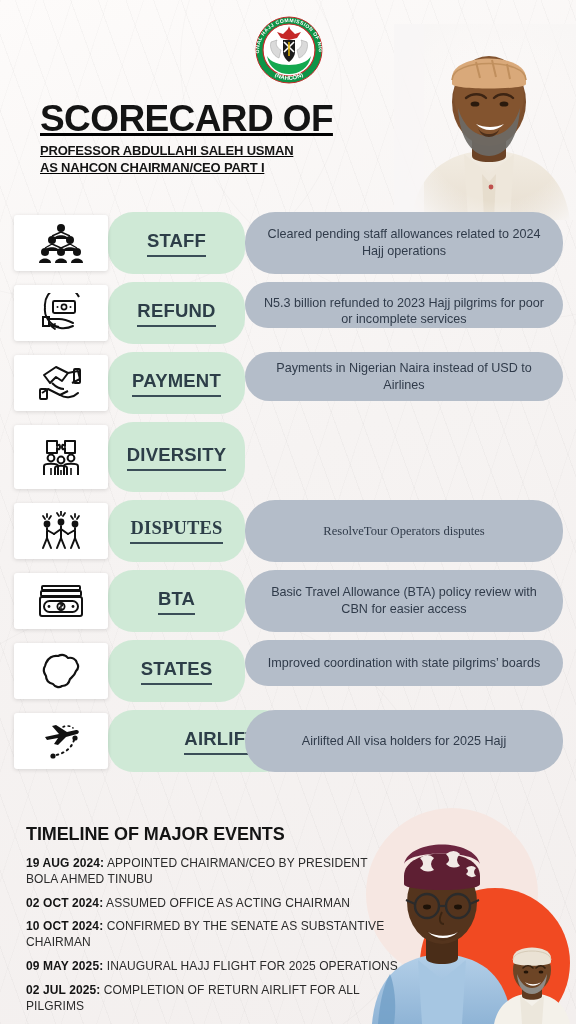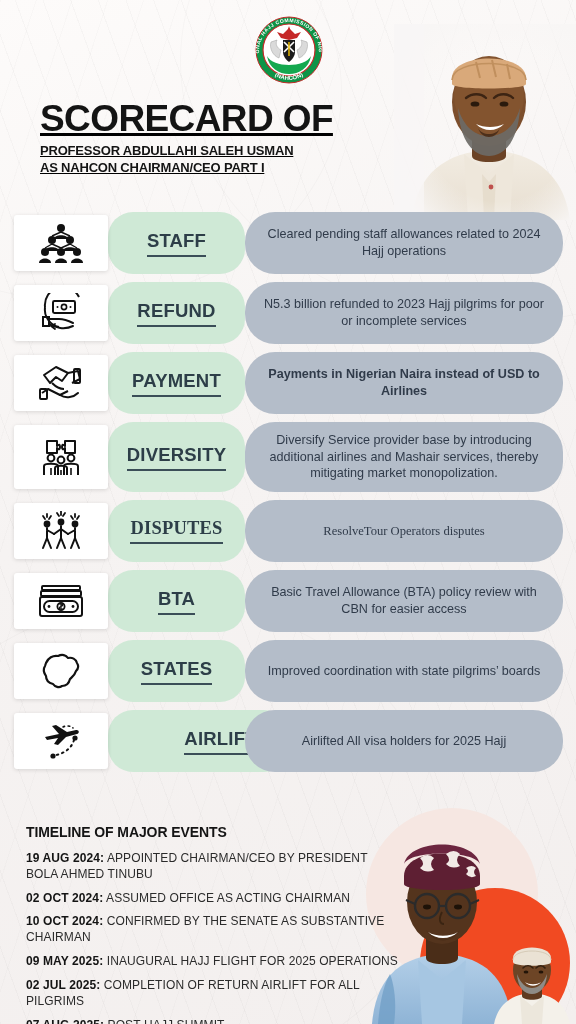--- a/index.html
+++ b/index.html
@@ -85,21 +85,21 @@
   .row-desc-text{
     font-size:12.6px;color:#303b4a;line-height:1.33;
     padding:0 12px;
   }
   .icon-svg{display:block;}
   
   .timeline{
     position:absolute;left:26px;top:824px;width:372px;z-index:6;
   }
   .timeline-title{
-    font-size:14px;font-weight:bold;color:#141414;
+    font-size:18px;font-weight:bold;color:#141414;
     letter-spacing:-0.1px;margin:0 0 11px 0;
   }
   .tl-item{
     font-size:12px;color:#2b2b2b;line-height:1.32;margin-bottom:8px;
     letter-spacing:0.1px;
   }
   .tl-date{font-weight:bold;color:#141414;}
   
   .orange-blob{
     position:absolute;right:6px;bottom:-14px;
@@ -248,63 +248,60 @@
             <circle cx="31.5" cy="14" r="1" fill="#111"></circle>
       <path d="M4 24 L10 24 L10 33 L4 33 Z" fill="none" stroke="#111" stroke-width="2"></path>
       <path d="M10 26 L20 26 C24 26 30 28 34 30" fill="none" stroke="#111" stroke-width="2" stroke-linecap="round"></path>
       <path d="M10 31 C16 35 26 37 34 33" fill="none" stroke="#111" stroke-width="2" stroke-linecap="round"></path>
       <path d="M16 36 L12 33 L16 31" fill="none" stroke="#111" stroke-width="1.8" stroke-linecap="round"></path>
     </svg>
         </div>
         <div class="row-label" style="height: 62px;">
           <span class="row-label-text">REFUND</span>
         </div>
-        <div class="row-desc" style="height: 62px;">
+        <div class="row-desc" style="height: 46px; align-items: flex-end;">
           <div class="row-desc-text">N5.3 billion refunded to 2023 Hajj pilgrims for poor or incomplete services</div>
         </div>
       </div>
       <div class="row" style="height: 62px;">
         <div class="row-icon" style="height: 56px;">
           <svg class="icon-svg" width="46" height="40" viewBox="0 0 46 40">
       <path d="M6 12 L18 4 L30 10 L24 18 L18 14 L12 20 Z" fill="none" stroke="#111" stroke-width="2" stroke-linejoin="round"></path>
       <path d="M30 10 L40 8 L42 16 L34 20" fill="none" stroke="#111" stroke-width="2" stroke-linejoin="round"></path>
       <rect x="36" y="6" width="6" height="14" rx="1" fill="none" stroke="#111" stroke-width="2"></rect>
       <path d="M4 30 L10 26 L22 32 L30 28" fill="none" stroke="#111" stroke-width="2" stroke-linejoin="round"></path>
       <rect x="2" y="26" width="7" height="10" rx="1" fill="none" stroke="#111" stroke-width="2"></rect>
       <path d="M22 32 C28 36 36 34 40 30" fill="none" stroke="#111" stroke-width="2" stroke-linecap="round"></path>
       <path d="M14 20 C18 24 22 26 26 26" fill="none" stroke="#111" stroke-width="2"></path>
     </svg>
         </div>
         <div class="row-label" style="height: 62px;">
           <span class="row-label-text">PAYMENT</span>
         </div>
-        <div class="row-desc" style="height: 62px; font-weight: bold;">
+        <div class="row-desc" style="height: 49px;">
           <div class="row-desc-text">Payments in Nigerian Naira instead of USD to Airlines</div>
         </div>
       </div>
       <div class="row" style="height: 70px;">
         <div class="row-icon" style="height: 64px;">
           <svg class="icon-svg" width="44" height="40" viewBox="0 0 44 40">
       <path d="M8 4 L18 4 L18 9 q3 -3 3 1 q0 4 -3 1 L18 16 L8 16 Z" fill="none" stroke="#111" stroke-width="2" stroke-linejoin="round"></path>
       <path d="M26 4 L36 4 L36 16 L26 16 L26 11 q-3 3 -3 -1 q0 -4 3 -1 Z" fill="none" stroke="#111" stroke-width="2" stroke-linejoin="round"></path>
       <circle cx="12" cy="21" r="3.4" fill="none" stroke="#111" stroke-width="2"></circle>
       <circle cx="32" cy="21" r="3.4" fill="none" stroke="#111" stroke-width="2"></circle>
       <circle cx="22" cy="23" r="3.4" fill="none" stroke="#111" stroke-width="2"></circle>
       <path d="M5 38 L5 29 C5 26 19 26 19 29 L19 38" fill="none" stroke="#111" stroke-width="2"></path>
       <path d="M25 38 L25 29 C25 26 39 26 39 29 L39 38" fill="none" stroke="#111" stroke-width="2"></path>
       <path d="M16 38 L16 31 C16 28 28 28 28 31 L28 38" fill="none" stroke="#111" stroke-width="2"></path>
       <path d="M12 38 L12 31 M32 38 L32 31 M22 38 L22 33" stroke="#111" stroke-width="1.6"></path>
     </svg>
         </div>
         <div class="row-label" style="height: 70px;">
           <span class="row-label-text">DIVERSITY</span>
         </div>
-        <div class="row-desc" style="height: 70px;">
-          <div class="row-desc-text">Diversify Service provider base by introducing additional airlines and Mashair services, thereby mitigating market monopolization.</div>
-        </div>
       </div>
       <div class="row" style="height: 62px; font-family: Liberation Serif, serif;">
         <div class="row-icon" style="height: 56px;">
           <svg class="icon-svg" width="46" height="40" viewBox="0 0 46 40">
       <circle cx="9" cy="13" r="3.4" fill="#111"></circle>
       <path d="M9 17 L9 27 L5 37 M9 27 L13 37 M9 19 L16 23" stroke="#111" stroke-width="2" fill="none" stroke-linecap="round"></path>
       <circle cx="23" cy="11" r="3.4" fill="#111"></circle>
       <path d="M23 15 L23 27 L19 37 M23 27 L27 37 M23 18 L16 23 M23 18 L30 23" stroke="#111" stroke-width="2" fill="none" stroke-linecap="round"></path>
       <circle cx="37" cy="13" r="3.4" fill="#111"></circle>
       <path d="M37 17 L37 27 L33 37 M37 27 L41 37 M37 19 L30 23" stroke="#111" stroke-width="2" fill="none" stroke-linecap="round"></path>
@@ -342,21 +339,21 @@
       </div>
       <div class="row" style="height: 62px;">
         <div class="row-icon" style="height: 56px;">
           <svg class="icon-svg" width="42" height="40" viewBox="0 0 42 40">
       <path d="M6 12 C8 7 13 4 18 5 C22 3 26 4 28 7 C32 6 36 8 37 12 C39 15 38 18 36 20 C35 24 32 26 30 28 C29 32 26 35 22 35 C19 37 15 36 13 33 C9 32 6 29 6 25 C4 22 3 18 5 15 Z" fill="none" stroke="#111" stroke-width="2.2" stroke-linejoin="round"></path>
     </svg>
         </div>
         <div class="row-label" style="height: 62px;">
           <span class="row-label-text">STATES</span>
         </div>
-        <div class="row-desc" style="height: 62px;">
+        <div class="row-desc" style="height: 46px;">
           <div class="row-desc-text">Improved coordination with state pilgrims’ boards</div>
         </div>
       </div>
       <div class="row" style="height: 62px;">
         <div class="row-icon" style="height: 56px;">
           <svg class="icon-svg" width="44" height="40" viewBox="0 0 44 40">
       <path d="M6 16 L20 13 L13 5 L17 4 L28 11 L37 9 C40 8.4 41 12 38 13 L27 16 L19 24 L15 23 L19 17 L8 19 Z" fill="#111"></path>
       <circle cx="36" cy="17" r="2.6" fill="#111"></circle>
       <circle cx="14" cy="35" r="2.6" fill="#111"></circle>
       <path d="M35 19 C33 26 27 32 17 34" fill="none" stroke="#111" stroke-width="2" stroke-linecap="round" stroke-dasharray="1.6 4"></path>

